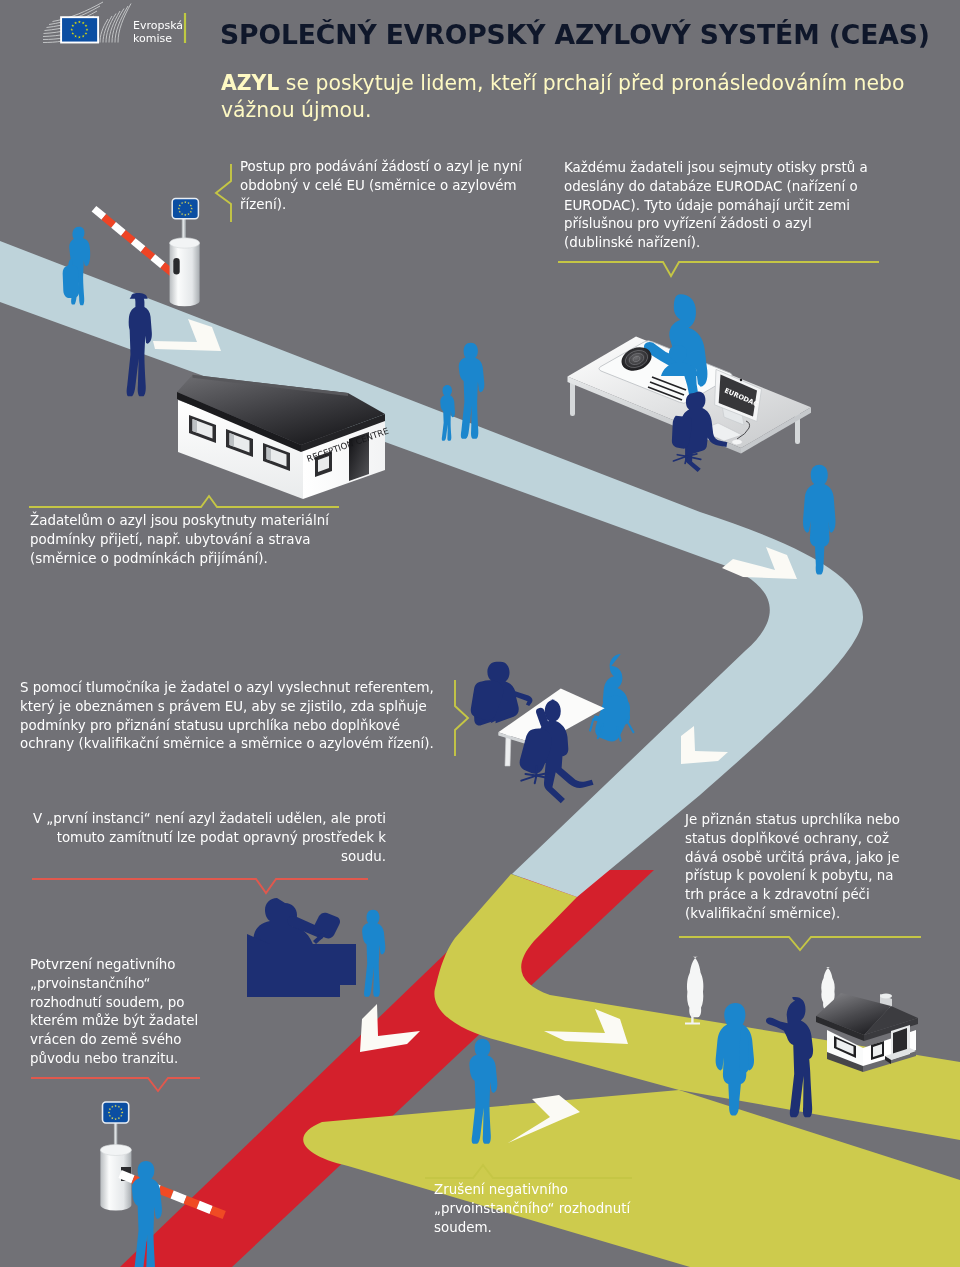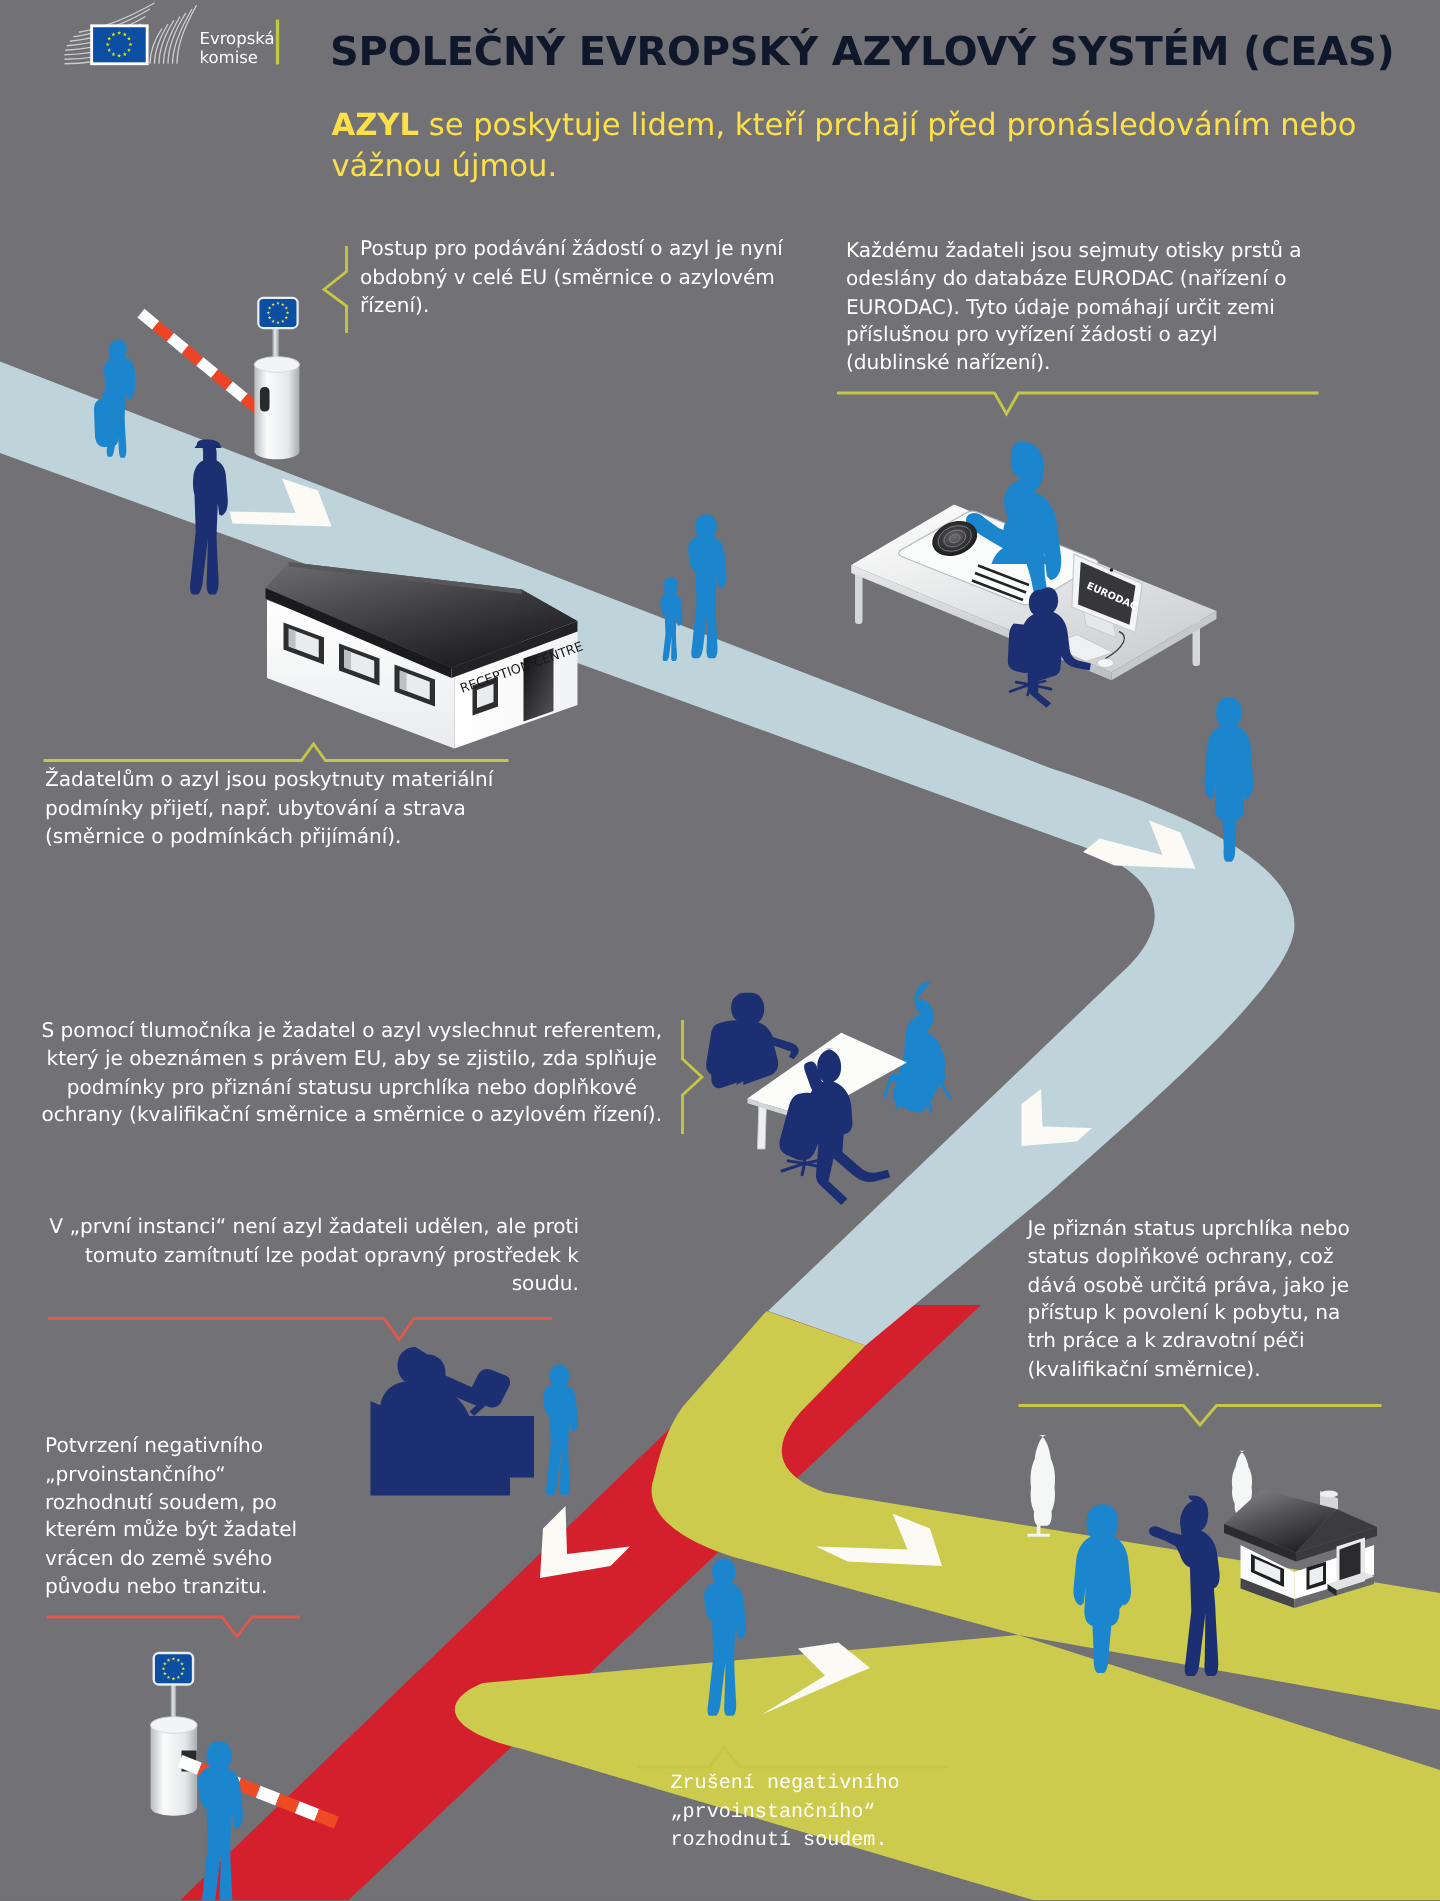--- a/index.html
+++ b/index.html
@@ -1,21 +1,21 @@
 <!DOCTYPE html>
 <html><head>
 <meta charset="utf-8">
 <style>
   html,body{margin:0;padding:0;}
   body{width:960px;height:1267px;background:#6e6e73;font-family:"Liberation Sans",sans-serif;overflow:hidden;position:relative;}
   #root{position:relative;width:960px;height:1267px;background:#717176;}
   svg.scene{position:absolute;left:0;top:0;width:960px;height:1267px;}
   .txt{position:absolute;color:#ffffff;font-family:"DejaVu Sans",sans-serif;}
   #title{left:220px;top:19px;font-size:26.6px;font-weight:bold;letter-spacing:-0.1px;color:#0f172a;}
-  #subtitle{left:221px;top:70px;font-size:20.4px;line-height:27.3px;color:#fde047;width:700px;}
+  #subtitle{left:221px;top:70px;font-size:20.4px;line-height:27.3px;color:#fef9c3;width:700px;}
   #subtitle b{font-weight:bold;}
   .callout{color:#ffffff;font-size:13.4px;line-height:18.75px;position:absolute;}
   #logotext{position:absolute;left:133px;top:19px;font-size:11px;line-height:13px;color:#fff;font-family:"DejaVu Sans",sans-serif;}
 </style>
 </head>
 <body>
 
 <div id="root">
 
 <svg class="scene" viewBox="0 0 960 1267">
@@ -542,19 +542,19 @@
 <div id="logotext">
   <div>Evropská</div>
   <div>komise</div>
 </div>
 <div class="txt" id="title">SPOLEČNÝ EVROPSKÝ AZYLOVÝ SYSTÉM (CEAS)</div>
 <div class="txt" id="subtitle"><b>AZYL</b><span> se poskytuje lidem, kteří prchají před pronásledováním nebo vážnou újmou.</span></div>
 
 <div class="txt callout" style="left:564px;top:159px;width:305px;">Každému žadateli jsou sejmuty otisky prstů a odeslány do databáze EURODAC (nařízení o EURODAC). Tyto údaje pomáhají určit zemi příslušnou pro vyřízení žádosti o azyl (dublinské nařízení).</div>
 <div class="txt callout" style="left:240px;top:158px;width:290px;">Postup pro podávání žádostí o azyl je nyní obdobný v celé EU (směrnice o azylovém řízení).</div>
 <div class="txt callout" style="left:30px;top:512px;width:305px;">Žadatelům o azyl jsou poskytnuty materiální podmínky přijetí, např. ubytování a strava (směrnice o podmínkách přijímání).</div>
-<div class="txt callout" style="left:20px;top:679px;width:429px;text-align:center;">S pomocí tlumočníka je žadatel o azyl vyslechnut referentem, který je obeznámen s právem EU, aby se zjistilo, zda splňuje podmínky pro přiznání statusu uprchlíka nebo doplňkové ochrany (kvalifikační směrnice a směrnice o azylovém řízení).</div>
+<div class="txt callout" style="left:20px;top:679px;width:429px;text-align:left;">S pomocí tlumočníka je žadatel o azyl vyslechnut referentem, který je obeznámen s právem EU, aby se zjistilo, zda splňuje podmínky pro přiznání statusu uprchlíka nebo doplňkové ochrany (kvalifikační směrnice a směrnice o azylovém řízení).</div>
 <div class="txt callout" style="left:30px;top:810px;width:356px;text-align:right;">V „první instanci“ není azyl žadateli udělen, ale proti tomuto zamítnutí lze podat opravný prostředek k soudu.</div>
 <div class="txt callout" style="left:685px;top:811px;width:228px;">Je přiznán status uprchlíka nebo status doplňkové ochrany, což dává osobě určitá práva, jako je přístup k povolení k pobytu, na trh práce a k zdravotní péči (kvalifikační směrnice).</div>
 <div class="txt callout" style="left:30px;top:956px;width:183px;">Potvrzení negativního „prvoinstančního“ rozhodnutí soudem, po kterém může být žadatel vrácen do země svého původu nebo tranzitu.</div>
-<div class="txt callout" style="left:447px;top:1181px;width:212px;font-family:Liberation Mono, monospace;">Zrušení negativního „prvoinstančního“ rozhodnutí soudem.</div>
+<div class="txt callout" style="left:434px;top:1181px;width:212px;">Zrušení negativního „prvoinstančního“ rozhodnutí soudem.</div>
 
 </div>
 
 </body></html>

